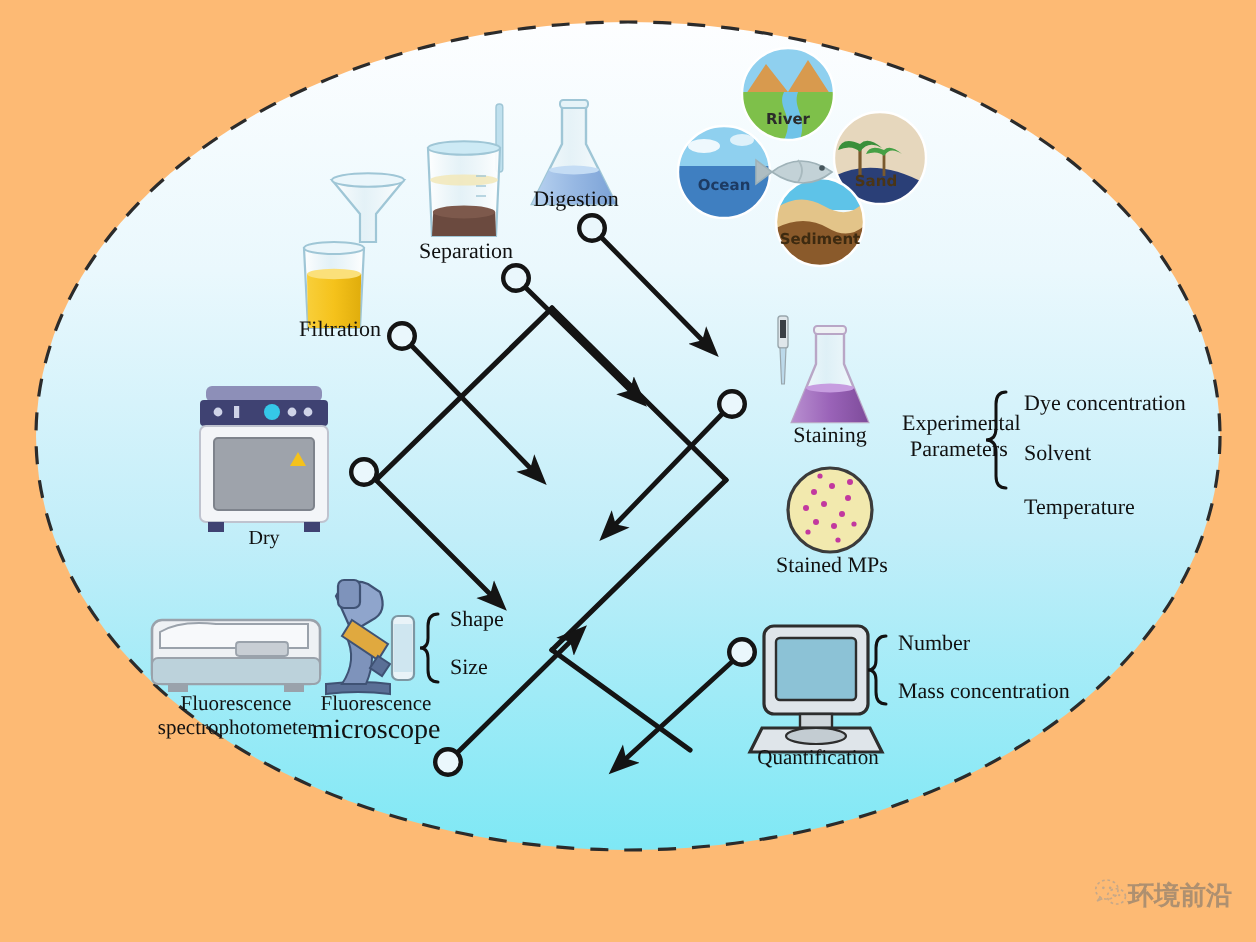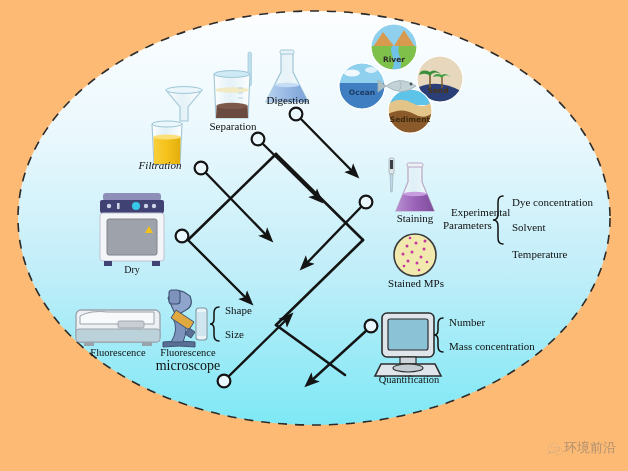--- a/index.html
+++ b/index.html
@@ -6,21 +6,21 @@
   html,body{margin:0;padding:0;background:#ffffff;}
   body{width:628px;height:471px;overflow:hidden;
        font-family:"Liberation Serif", serif;}
   #stage{position:relative;width:628px;height:471px;background:#fdba74;}
   #stage svg.layer{position:absolute;left:0;top:0;width:628px;height:471px;}
   .lbl{position:absolute;color:#111;font-family:"Liberation Serif", serif;
        text-align:center;line-height:1.05;white-space:nowrap;}
   .brace-txt{position:absolute;font-family:"Liberation Serif", serif;color:#111;
              white-space:nowrap;}
   #watermark{position:absolute;right:12px;bottom:14px;display:flex;
-             align-items:flex-end;gap:0;opacity:.55;}
+             align-items:flex-start;gap:0;opacity:.55;font-weight:bold;}
   #watermark .wm-text{font-family:"DejaVu Sans", sans-serif;font-size:13px;color:#6e6e6e;}
   .wm-ico{width:17px;height:15px;}
 </style>
 </head>
 <body>
 
 <div id="stage">
 
   <svg class="layer" viewBox="0 0 628 471">
     <defs>
@@ -257,41 +257,42 @@
       <ellipse cx="408" cy="368" rx="15" ry="4" fill="#c3ccd2" stroke="#2d2d2d" stroke-width="1.1"></ellipse>
     </g>
 
     <g fill="none" stroke="#111" stroke-width="1.5" stroke-linecap="round">
       <path d="M503,196 q-5,0 -5,6 l0,12 q0,6 -5,6 q5,0 5,6 l0,12 q0,6 5,6"></path>
       <path d="M219,307 q-5,0 -5,6 l0,6 q0,5 -4,5 q4,0 4,5 l0,6 q0,6 5,6"></path>
       <path d="M443,318 q-5,0 -5,6 l0,6 q0,5 -4,5 q4,0 4,5 l0,6 q0,6 5,6"></path>
     </g>
   </svg>
 
-  <div class="lbl" style="left:132px;top:160px;width:56px;font-size:11px;font-style:italic;">Filtration</div>
+  <div class="lbl" style="left:142px;top:160px;width:56px;font-size:11px;">Filtration</div>
 
   <div class="lbl" style="left:204px;top:121px;width:58px;font-size:11px;">Separation</div>
 
   <div class="lbl" style="left:260px;top:95px;width:56px;font-size:11px;">Digestion</div>
 
   <div class="lbl" style="left:108px;top:265px;width:48px;font-size:10px;">Dry</div>
 
   <div class="lbl" style="left:387px;top:213px;width:56px;font-size:11px;">Staining</div>
 
   <div class="lbl" style="left:382px;top:278px;width:68px;font-size:11px;">Stained MPs</div>
 
   <div class="lbl" style="left:76px;top:347px;width:84px;font-size:10.5px;">Fluorescence</div>
+  <div class="lbl" style="left:64px;top:359px;width:108px;font-size:10.5px;">spectrophotometer</div>
 
   <div class="lbl" style="left:148px;top:347px;width:80px;font-size:10.5px;">Fluorescence</div>
   <div class="lbl" style="left:150px;top:359px;width:76px;font-size:14px;">microscope</div>
 
   <div class="lbl" style="left:372px;top:374px;width:74px;font-size:10.5px;">Quantification</div>
 
   <div class="brace-txt" style="left:451px;top:206px;font-size:11px;">Experimental</div>
-  <div class="brace-txt" style="left:443px;top:219px;font-size:11px;">Parameters</div>
+  <div class="brace-txt" style="left:455px;top:219px;font-size:11px;">Parameters</div>
 
   <div class="brace-txt" style="left:512px;top:196px;font-size:11px;">Dye concentration</div>
   <div class="brace-txt" style="left:512px;top:221px;font-size:11px;text-align:right;">Solvent</div>
   <div class="brace-txt" style="left:512px;top:248px;font-size:11px;">Temperature</div>
 
   <div class="brace-txt" style="left:225px;top:304px;font-size:11px;">Shape</div>
   <div class="brace-txt" style="left:225px;top:328px;font-size:11px;">Size</div>
 
   <div class="brace-txt" style="left:449px;top:316px;font-size:11px;">Number</div>
   <div class="brace-txt" style="left:449px;top:340px;font-size:11px;">Mass concentration</div>

